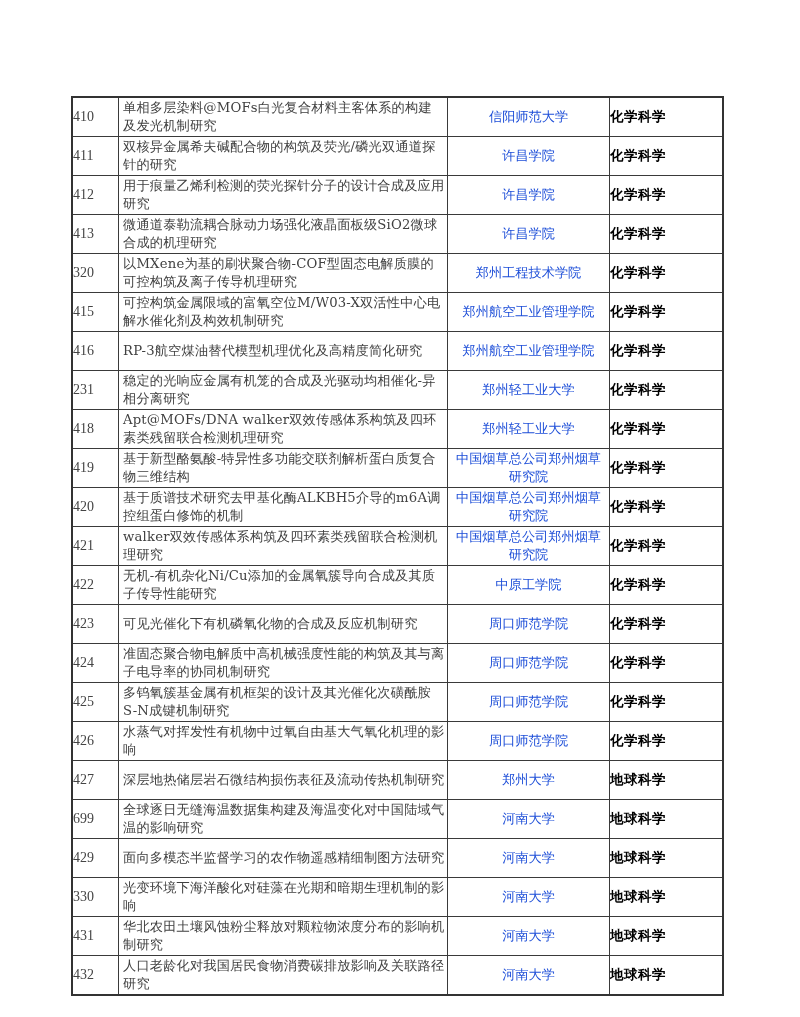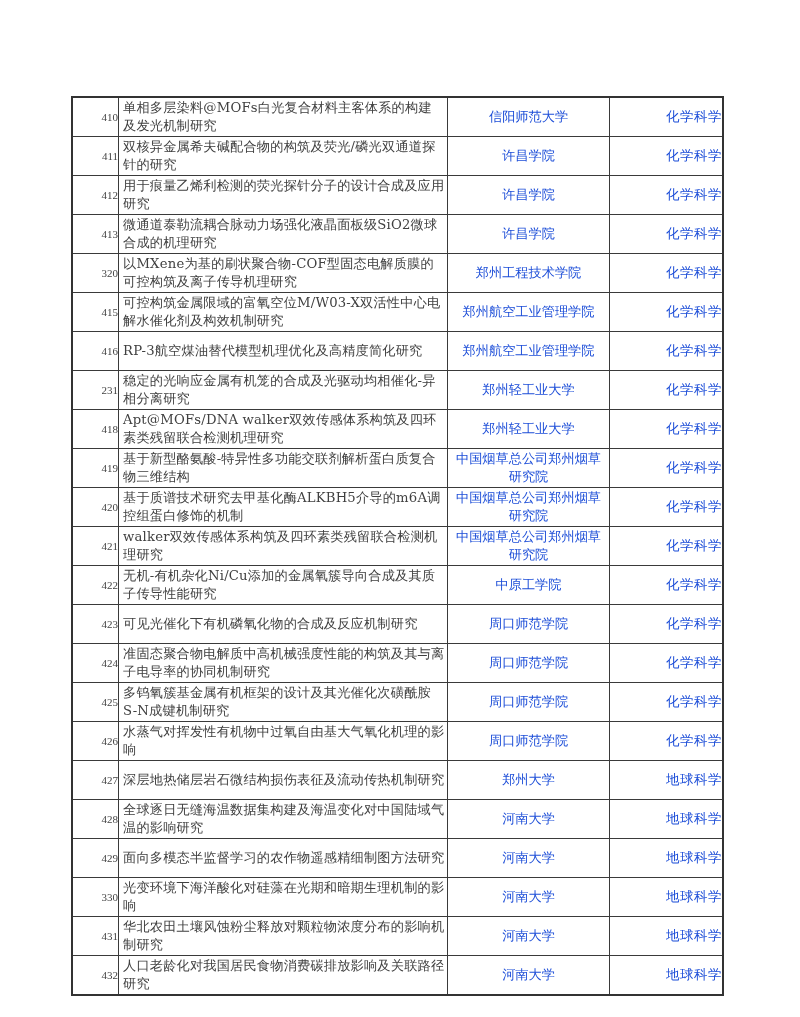--- a/index.html
+++ b/index.html
@@ -32,22 +32,22 @@
     }
     table.grid td {
       border: 1.5px solid #3a3a3a;
       height: 38px;
       padding: 0;
       vertical-align: middle;
       overflow: hidden;
     }
     td.c-no {
       width: 45px;
-      text-align: right;
-      font-size: 11px;
+      text-align: left;
+      font-size: 14px;
       color: #444;
       font-family: "Liberation Serif", "DejaVu Serif", serif;
     }
     td.c-title {
       width: 322px;
       text-align: left;
       padding-left: 4px !important;
       padding-right: 2px !important;
       font-size: 13.2px;
       line-height: 18px;
@@ -62,24 +62,25 @@
       text-align: center;
       font-size: 13.2px;
       line-height: 18px;
       color: #1d4ed8;
     }
     td.c-inst span {
       display: inline-block;
       max-width: 152px;
     }
     td.c-subj {
-      text-align: right;
+      text-align: left;
       font-size: 13.5px;
-      color: #1d4ed8;
+      color: #000000;
       letter-spacing: 0.5px;
+      font-weight: bold;
     }
   </style>
 </head>
 <body>
 
 <div class="page">
   <table class="grid">
     <tbody id="tbody">
 
   <tr>
@@ -238,21 +239,21 @@
   <tr>
     <td class="c-no">427</td>
     <td class="c-title">
             <span>深层地热储层岩石微结构损伤表征及流动传热机制研究</span>
           </td>
     <td class="c-inst"><span>郑州大学</span></td>
     <td class="c-subj">地球科学</td>
   </tr>
 
   <tr>
-    <td class="c-no">428</td>
+    <td class="c-no">699</td>
     <td class="c-title">
             <span>全球逐日无缝海温数据集构建及海温变化对中国陆域气温的影响研究</span>
           </td>
     <td class="c-inst"><span>河南大学</span></td>
     <td class="c-subj">地球科学</td>
   </tr>
 
   <tr>
     <td class="c-no">429</td>
     <td class="c-title">

